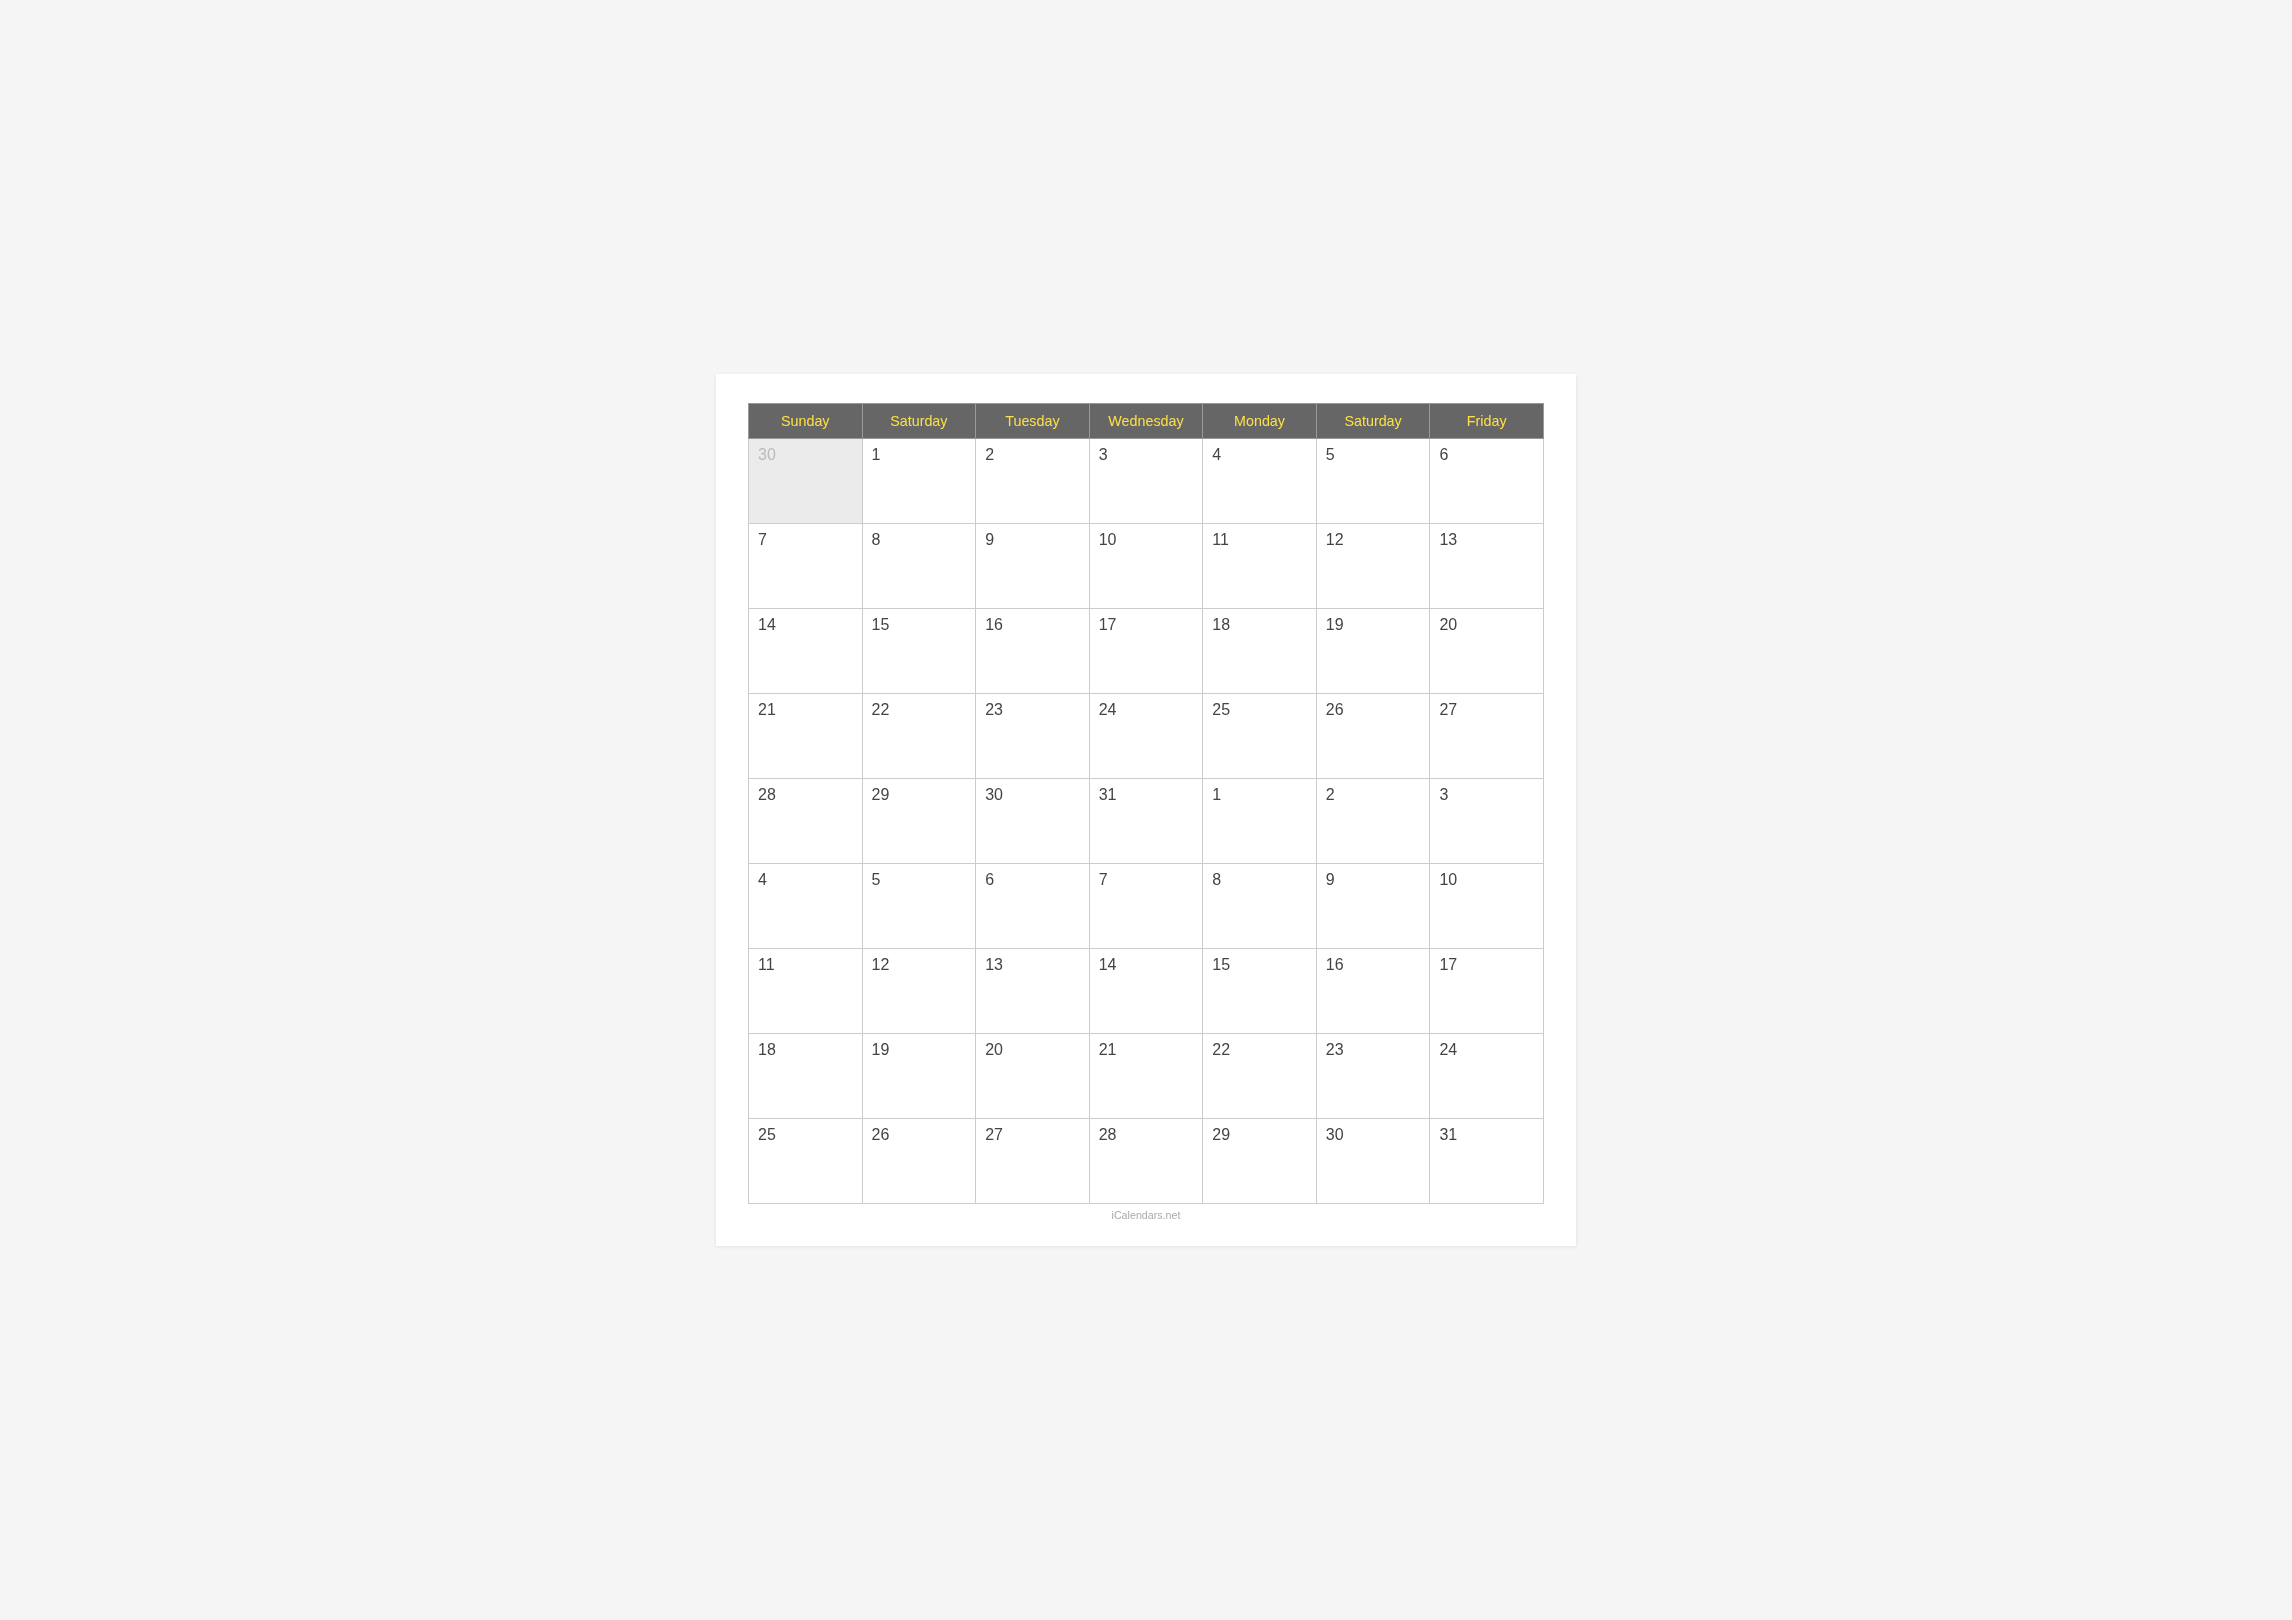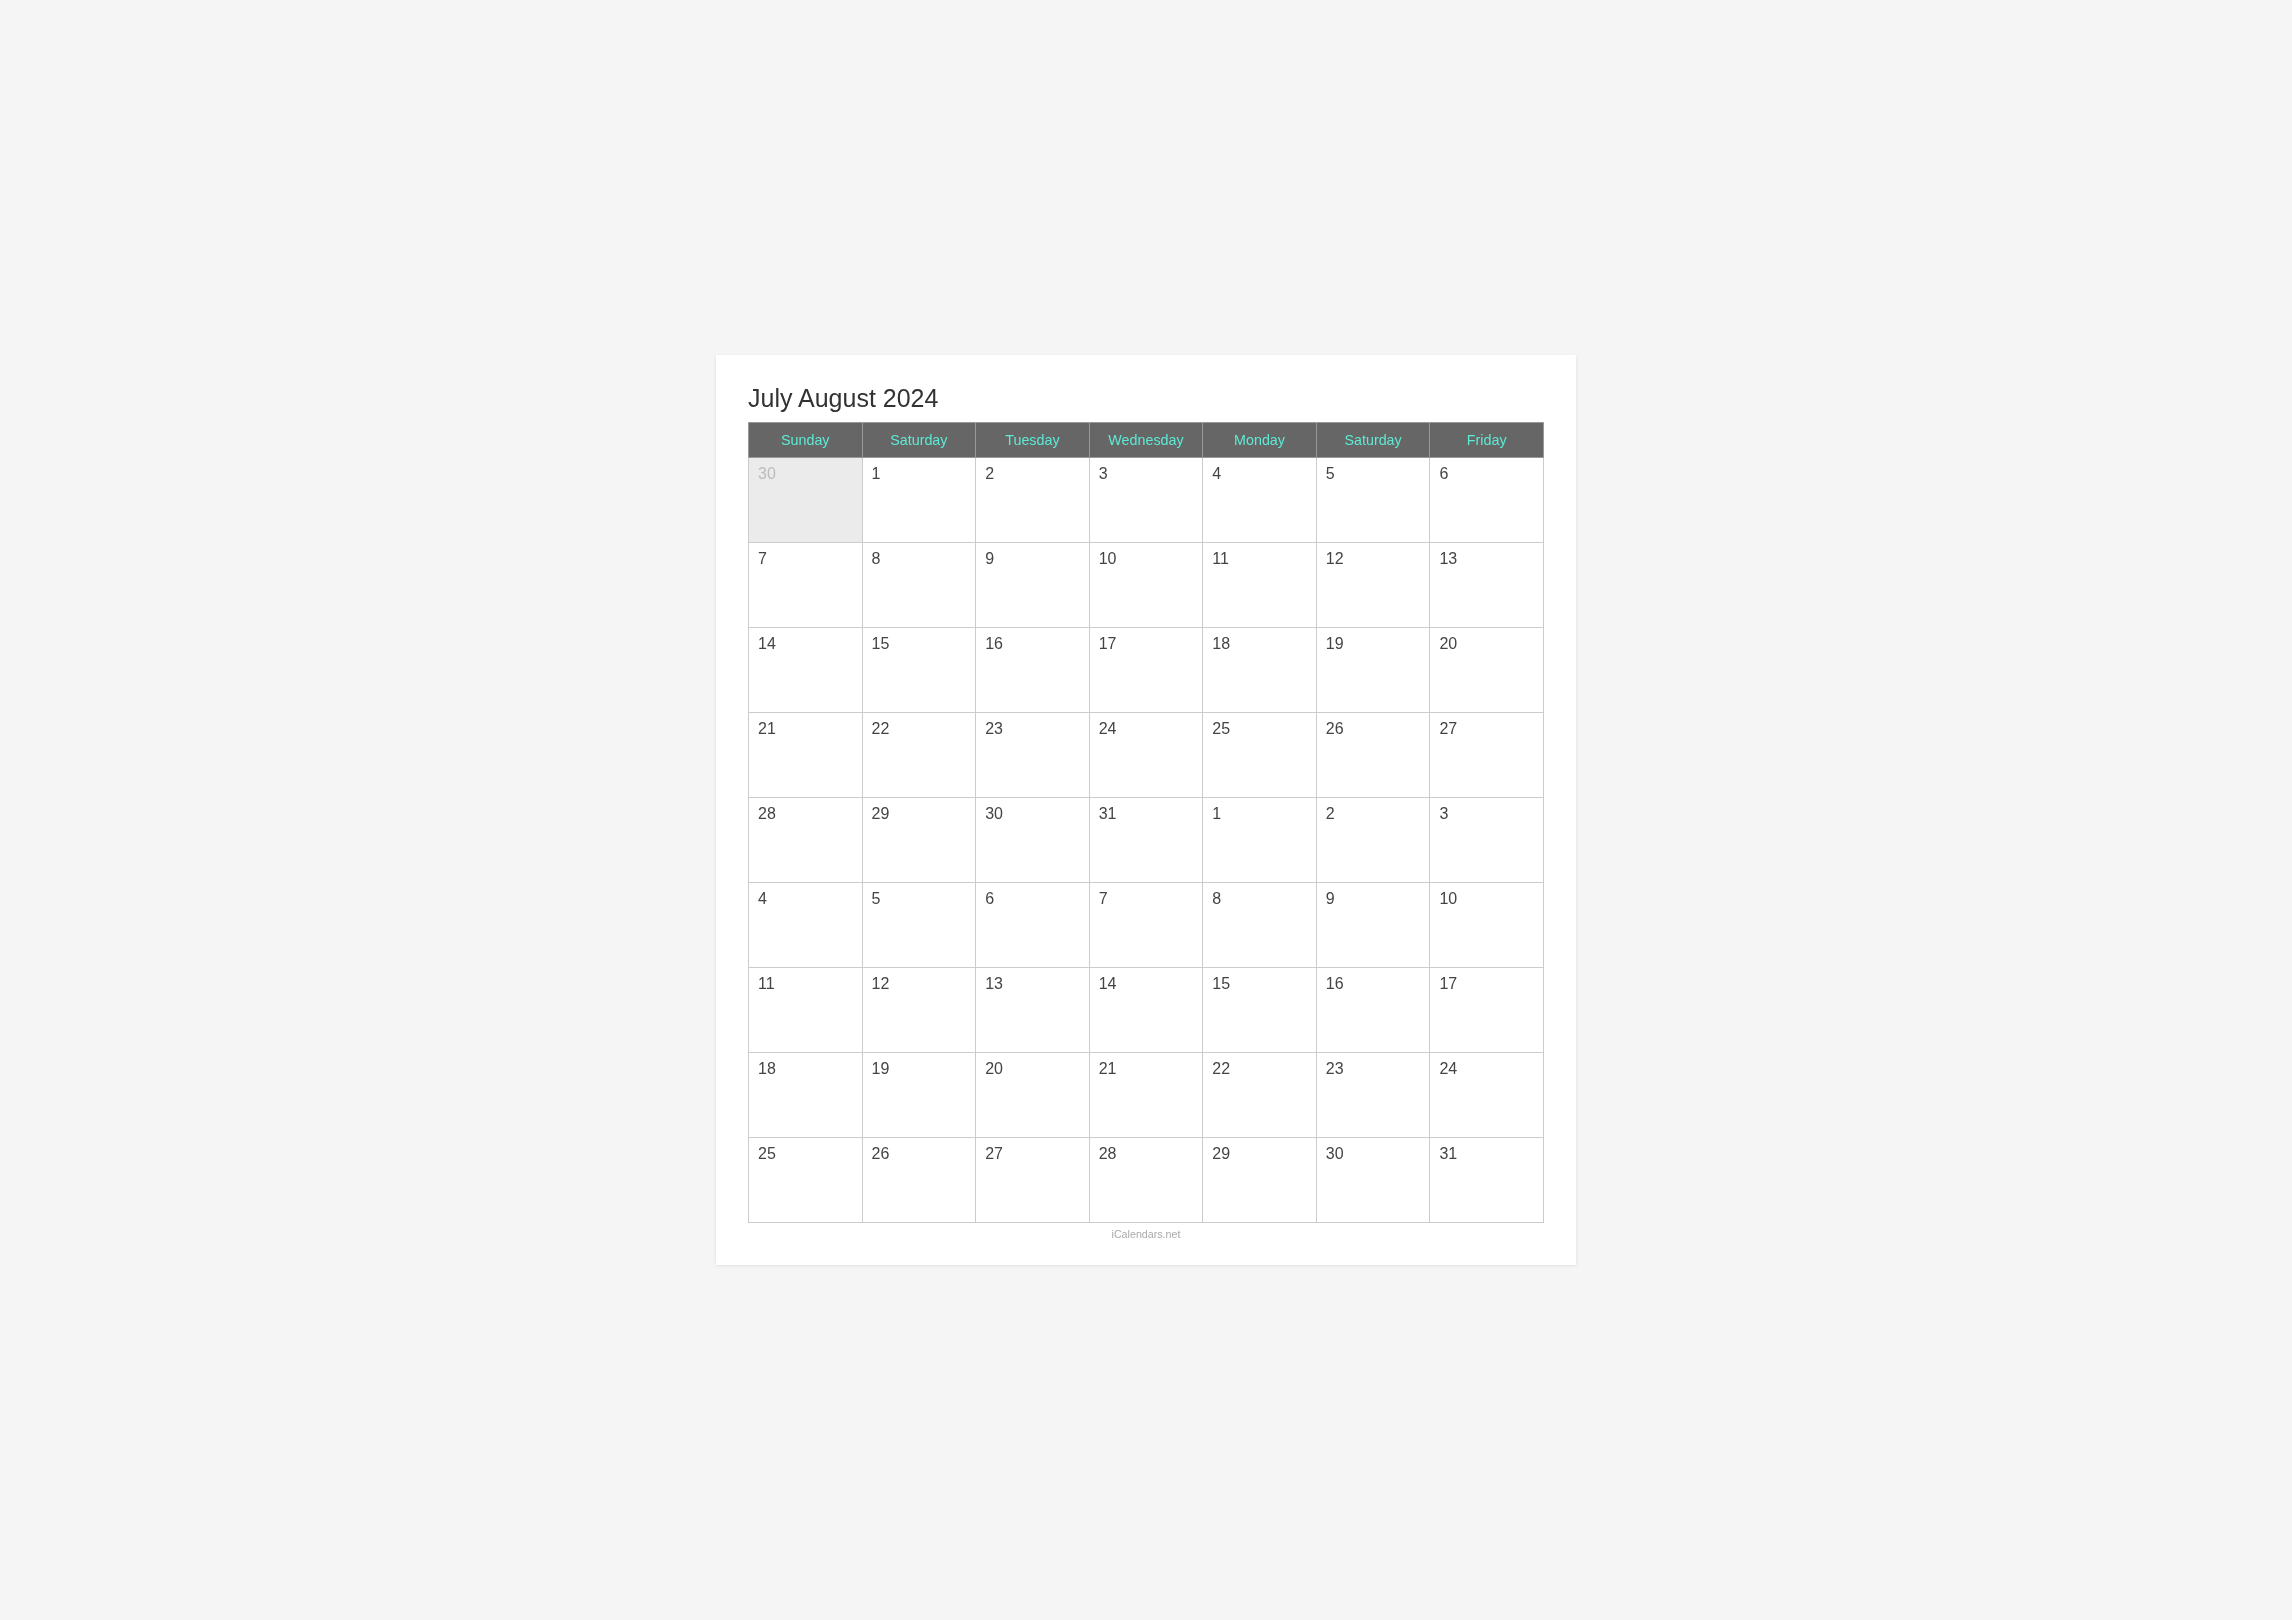--- a/index.html
+++ b/index.html
@@ -32,21 +32,21 @@
     }
 
     .calendar-table {
       width: 100%;
       border-collapse: collapse;
       table-layout: fixed;
     }
 
     .calendar-table thead tr th {
       background: #666;
-      color: #5eead4;
+      color: #fde047;
       font-weight: 400;
       font-size: 14.3px;
       padding: 9px 5.4px;
       text-align: center;
       border: 0.9px solid #999;
     }
 
     .calendar-table tbody tr td {
       border: 0.9px solid #ccc;
       vertical-align: top;
@@ -65,21 +65,20 @@
       text-align: center;
       font-size: 10.7px;
       color: #aaa;
       margin-top: 5.4px;
     }
   </style>
 </head>
 <body>
 
 <div class="calendar-container">
-  <h1 class="calendar-title">July August 2024</h1>
   <table class="calendar-table">
     <thead>
       <tr>
           <th>Sunday</th>
           <th>Saturday</th>
           <th>Tuesday</th>
           <th>Wednesday</th>
           <th>Monday</th>
           <th>Saturday</th>
           <th>Friday</th>

